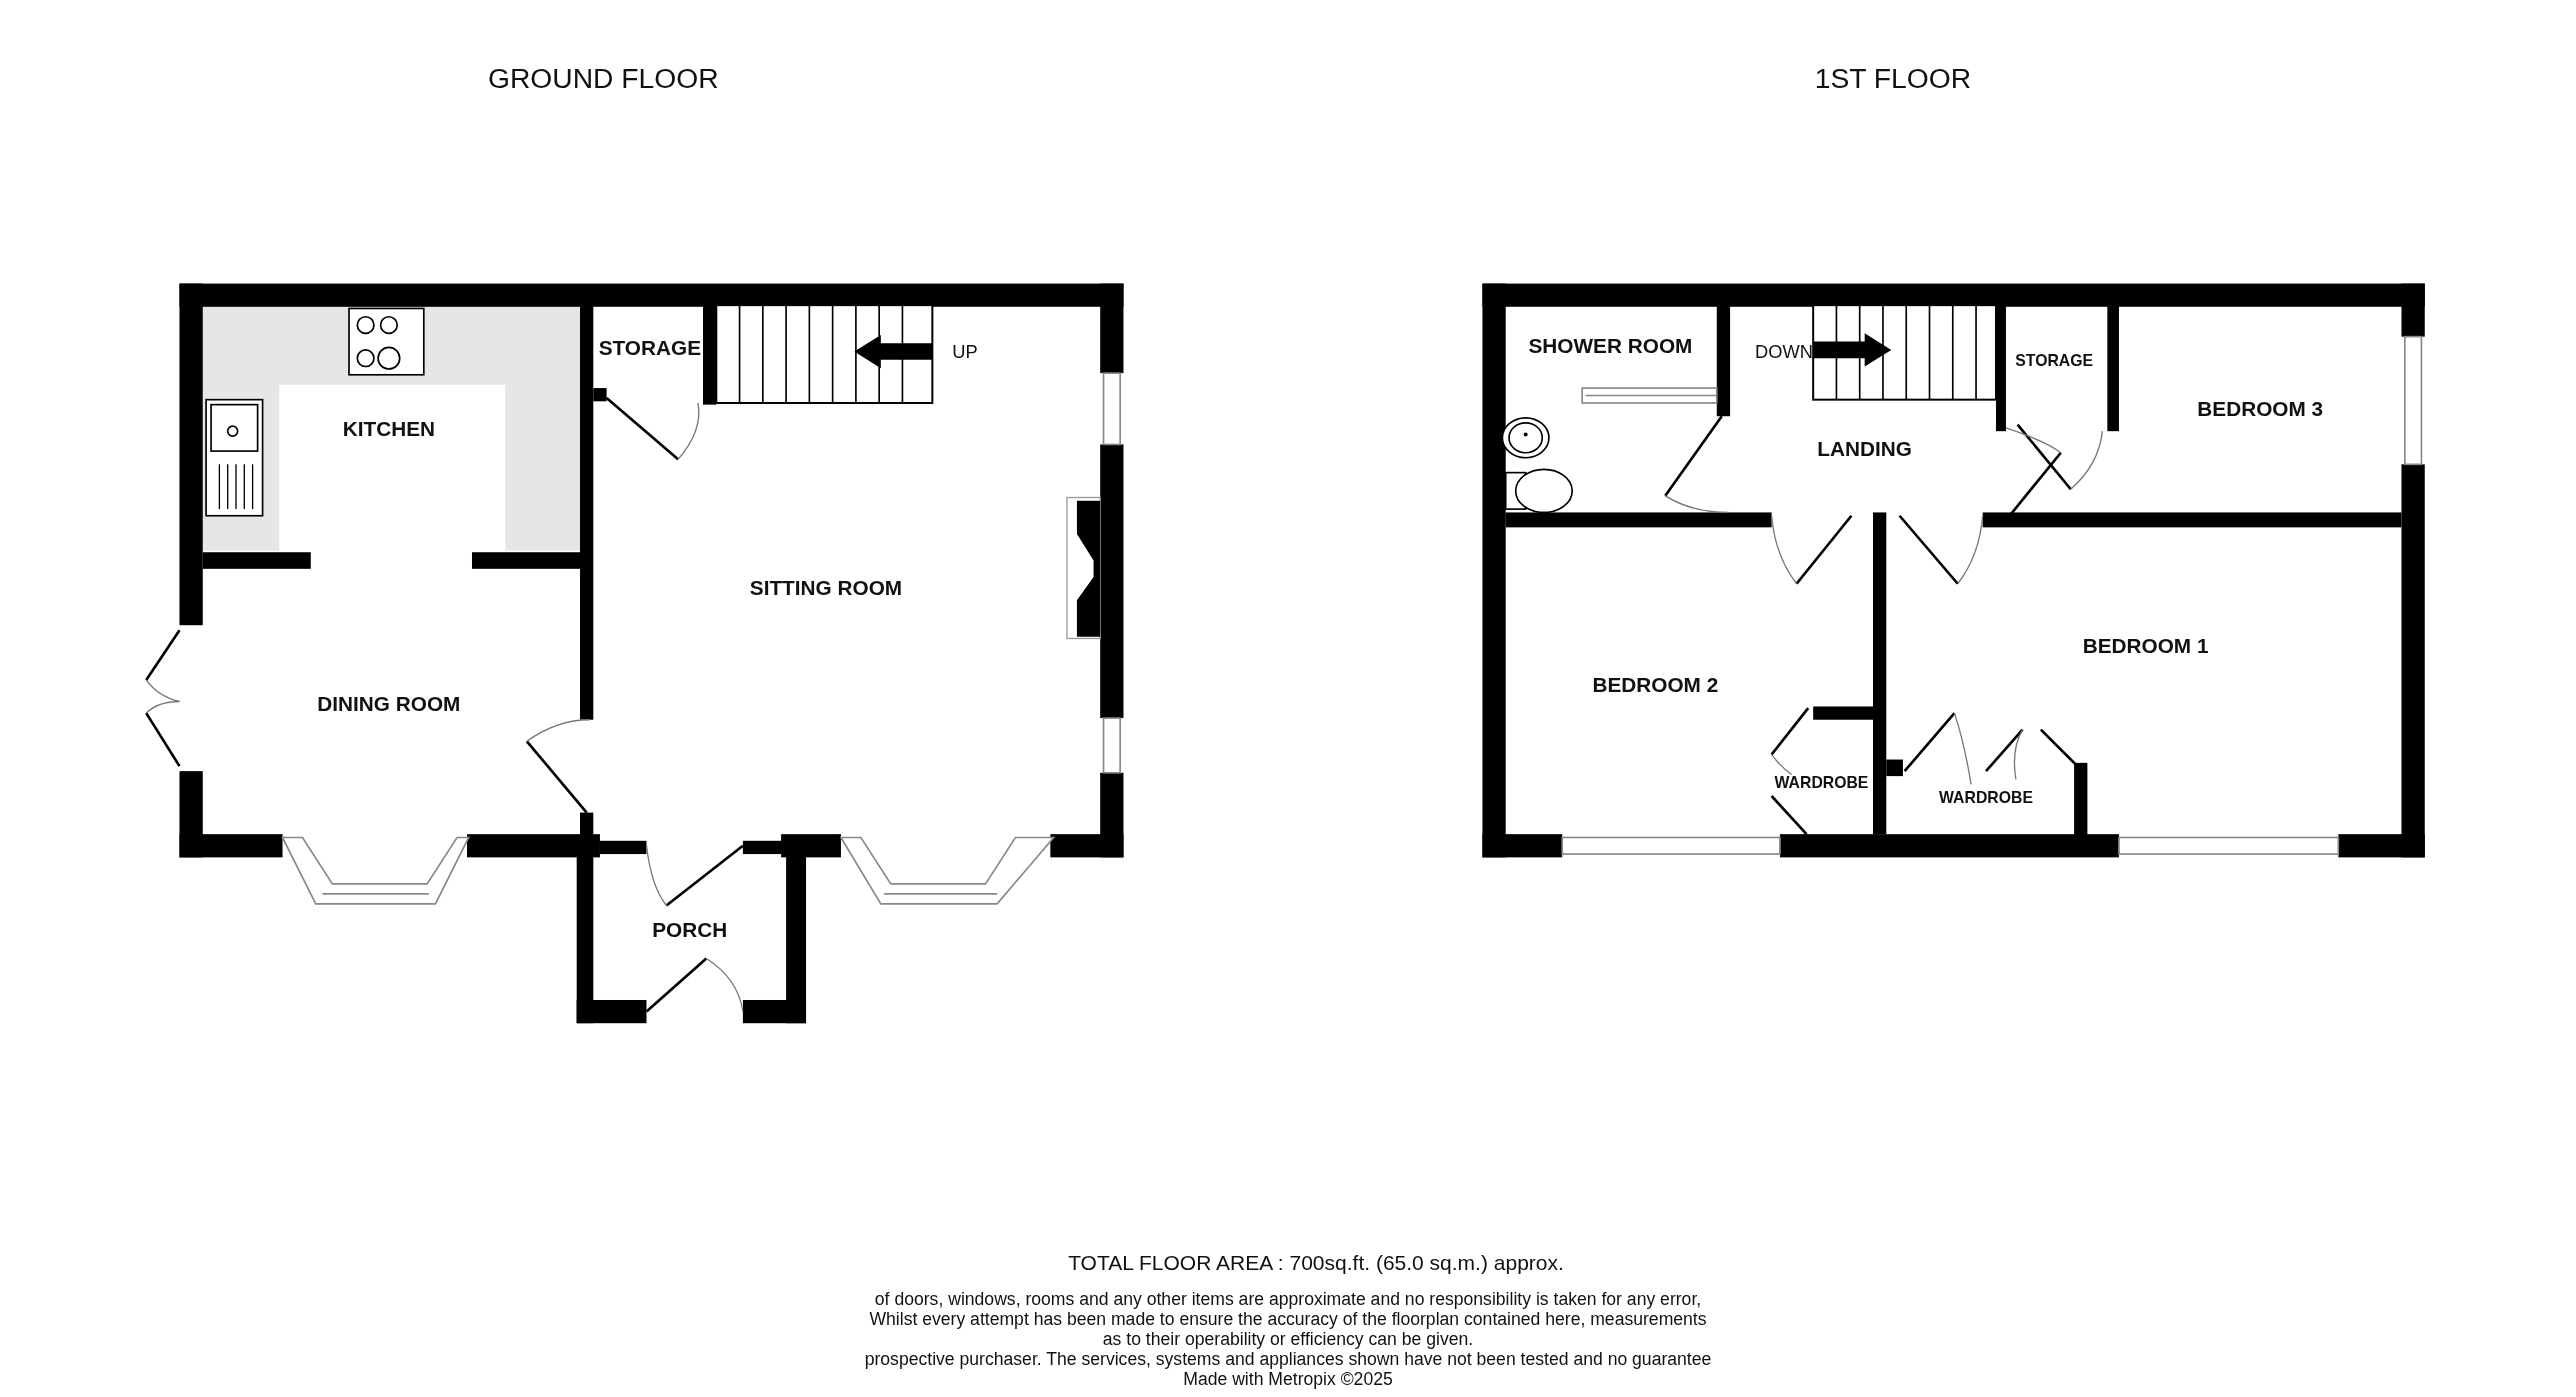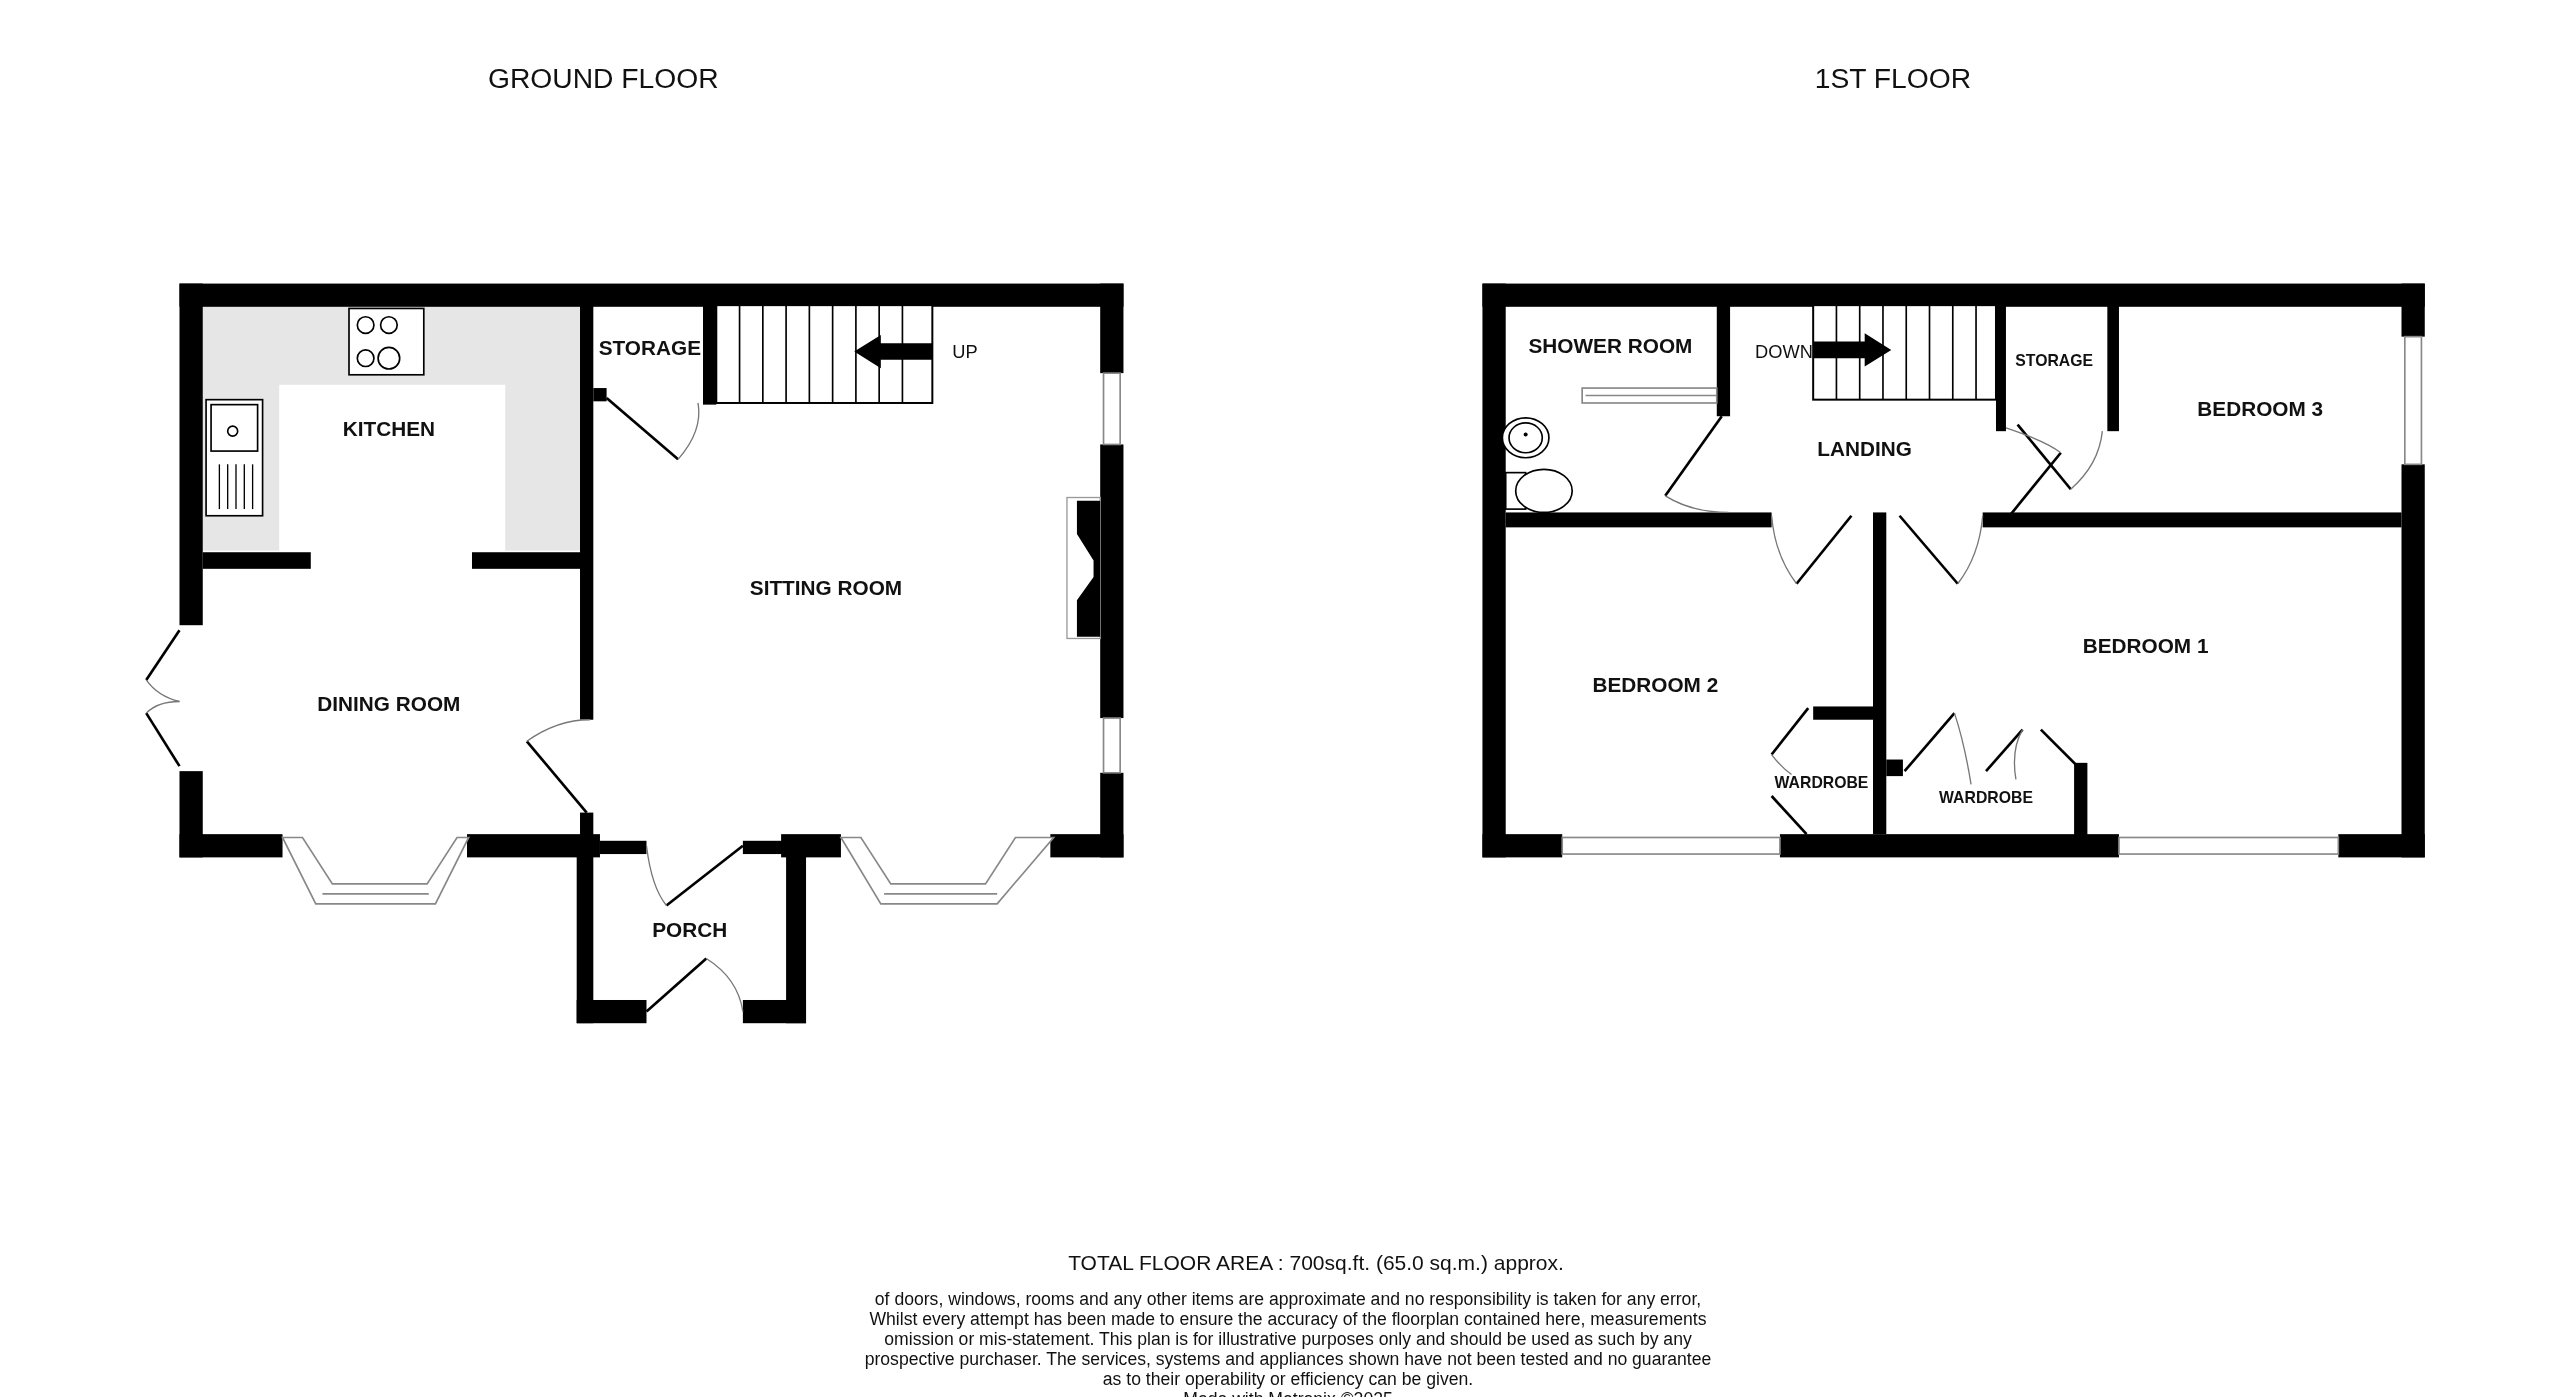--- a/index.html
+++ b/index.html
@@ -220,19 +220,18 @@
     <text class="lbl lbl-sm" x="1096" y="475">WARDROBE</text>
     <text class="lbl lbl-sm" x="1195" y="484">WARDROBE</text>
   </g>
 </svg>
 
 <div class="footer">
   <div class="total">TOTAL FLOOR AREA : 700sq.ft. (65.0 sq.m.) approx.</div>
   <div class="disc">
     <span class="disc-line">of doors, windows, rooms and any other items are approximate and no responsibility is taken for any error,</span>
     <span class="disc-line">Whilst every attempt has been made to ensure the accuracy of the floorplan contained here, measurements</span>
-    <span class="disc-line">omission or mis-statement. This plan is for illustrative purposes only and should be used as such by any</span>
+    <span class="disc-line">as to their operability or efficiency can be given.</span>
     <span class="disc-line">prospective purchaser. The services, systems and appliances shown have not been tested and no guarantee</span>
-    <span class="disc-line">as to their operability or efficiency can be given.</span>
     <span class="disc-line">Made with Metropix ©2025</span>
   </div>
 </div>
 
 
 </body></html>

